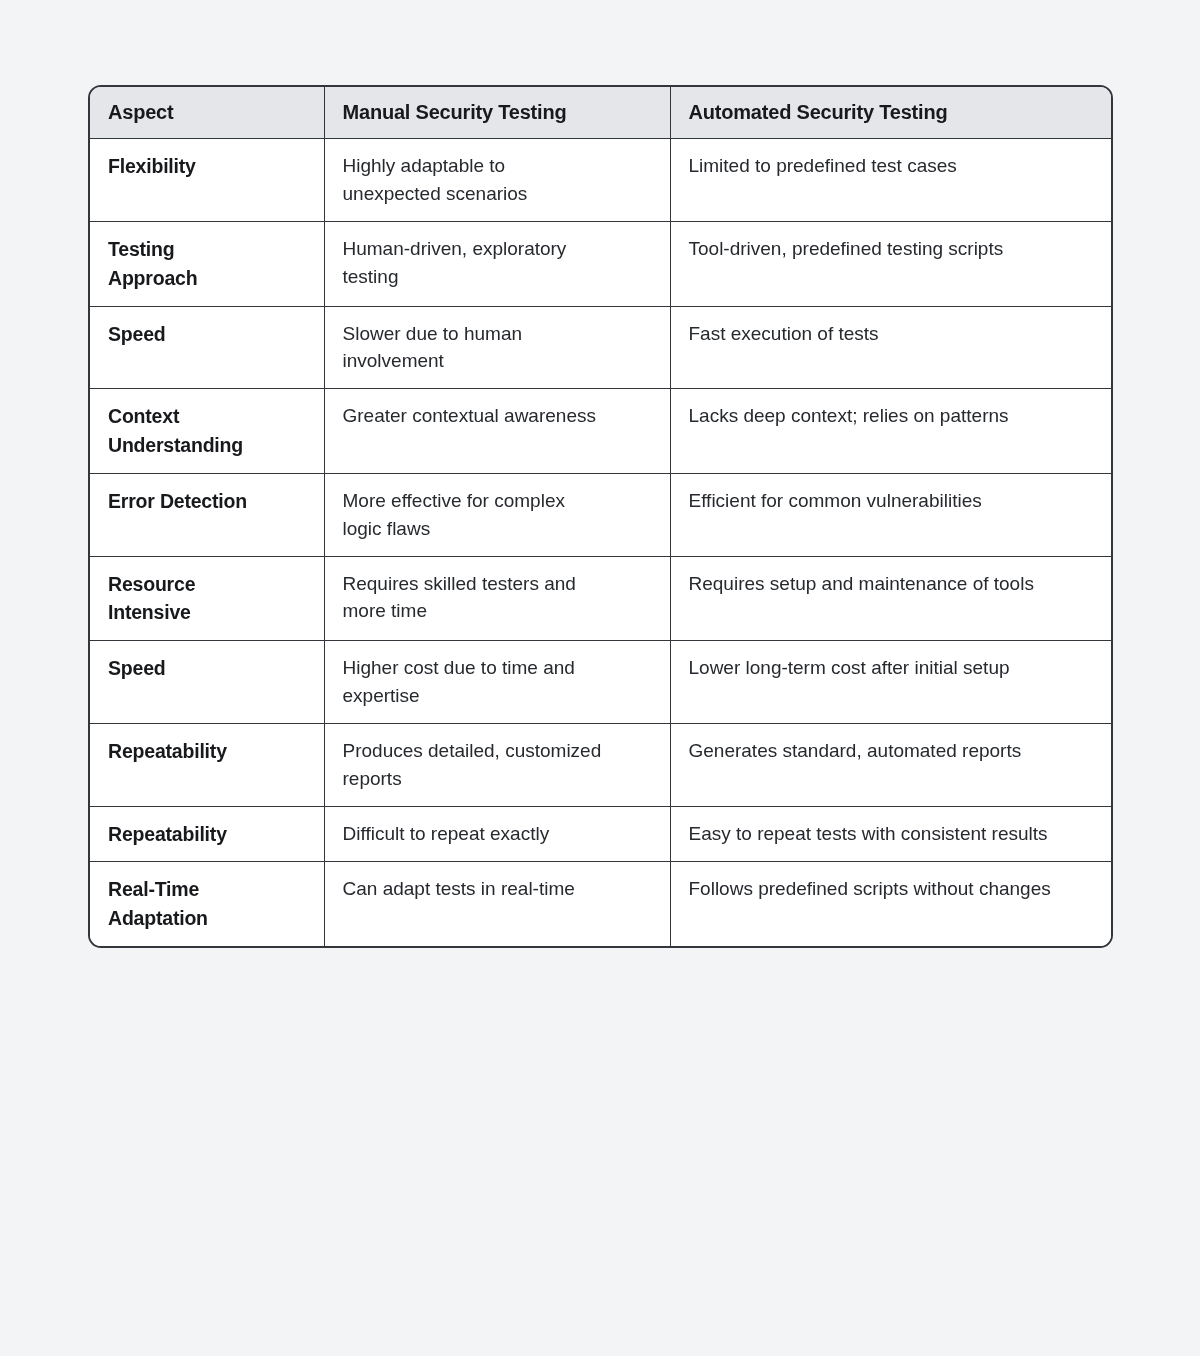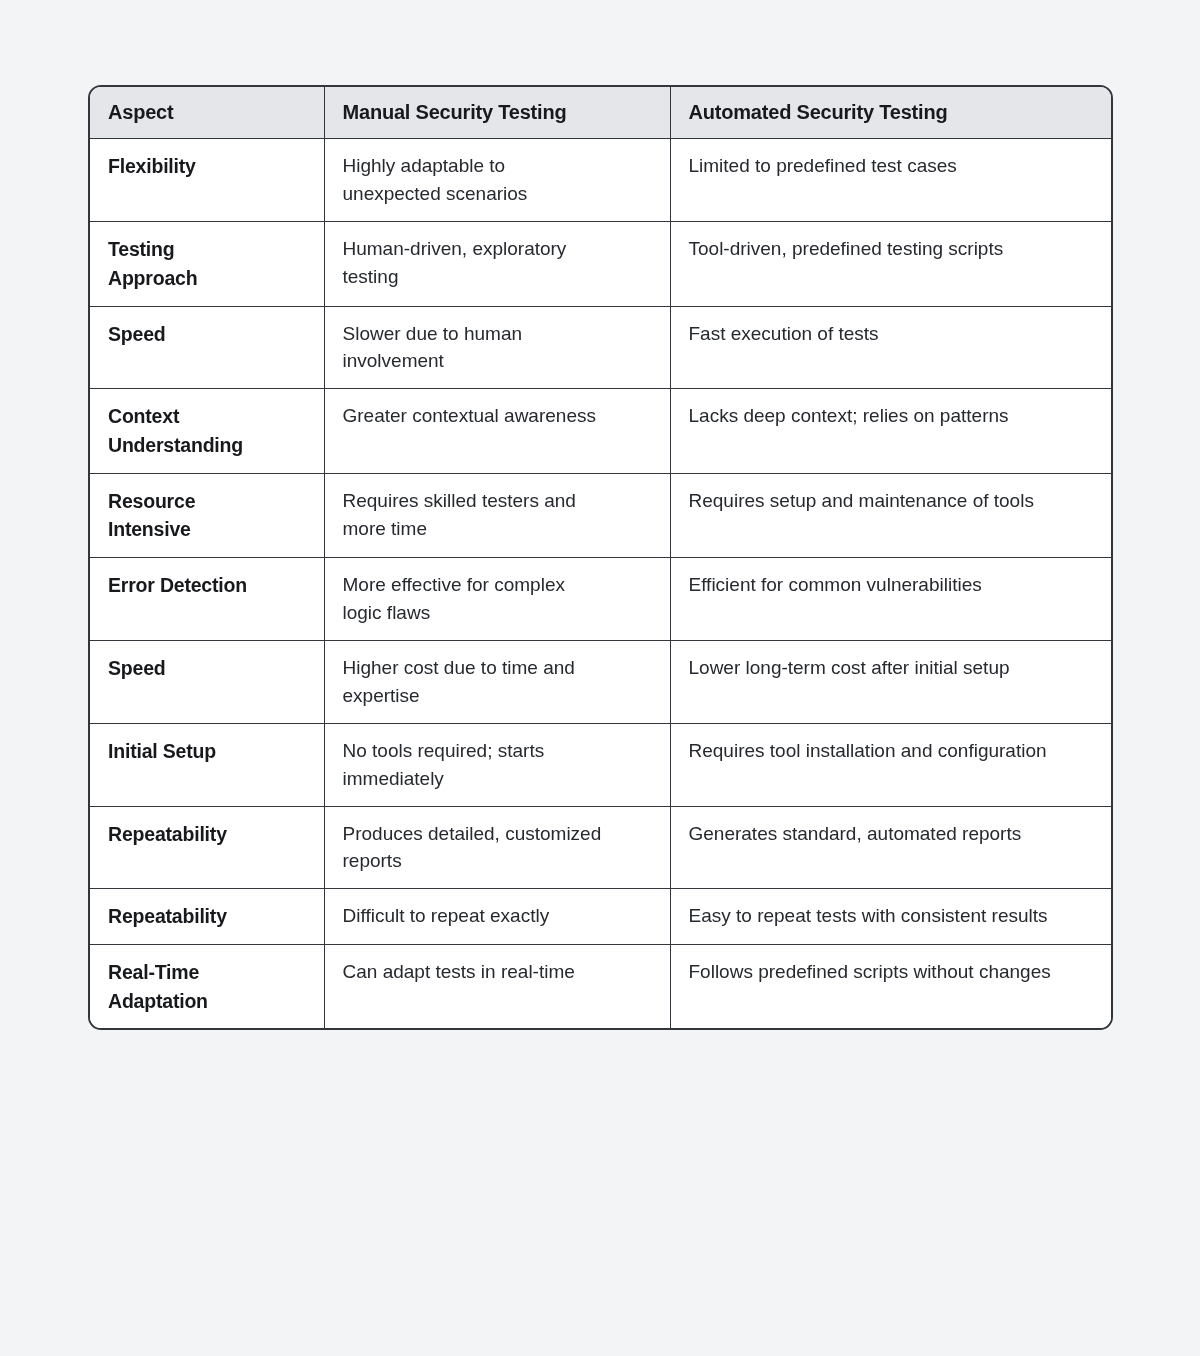--- a/index.html
+++ b/index.html
@@ -104,38 +104,33 @@
             <td class="aspect">Speed</td>
             <td>Slower due to human involvement</td>
             <td>Fast execution of tests</td>
           </tr>
           <tr>
             <td class="aspect">Context Understanding</td>
             <td>Greater contextual awareness</td>
             <td>Lacks deep context; relies on patterns</td>
           </tr>
           <tr>
+            <td class="aspect">Error Detection</td>
+            <td>More effective for complex logic flaws</td>
+            <td>Efficient for common vulnerabilities</td>
+          </tr>
+          <tr>
             <td class="aspect">Resource Intensive</td>
             <td>Requires skilled testers and more time</td>
             <td>Requires setup and maintenance of tools</td>
           </tr>
           <tr>
-            <td class="aspect">Error Detection</td>
-            <td>More effective for complex logic flaws</td>
-            <td>Efficient for common vulnerabilities</td>
-          </tr>
-          <tr>
             <td class="aspect">Speed</td>
             <td>Higher cost due to time and expertise</td>
             <td>Lower long-term cost after initial setup</td>
-          </tr>
-          <tr>
-            <td class="aspect">Initial Setup</td>
-            <td>No tools required; starts immediately</td>
-            <td>Requires tool installation and configuration</td>
           </tr>
           <tr>
             <td class="aspect">Repeatability</td>
             <td>Produces detailed, customized reports</td>
             <td>Generates standard, automated reports</td>
           </tr>
           <tr>
             <td class="aspect">Repeatability</td>
             <td>Difficult to repeat exactly</td>
             <td>Easy to repeat tests with consistent results</td>

